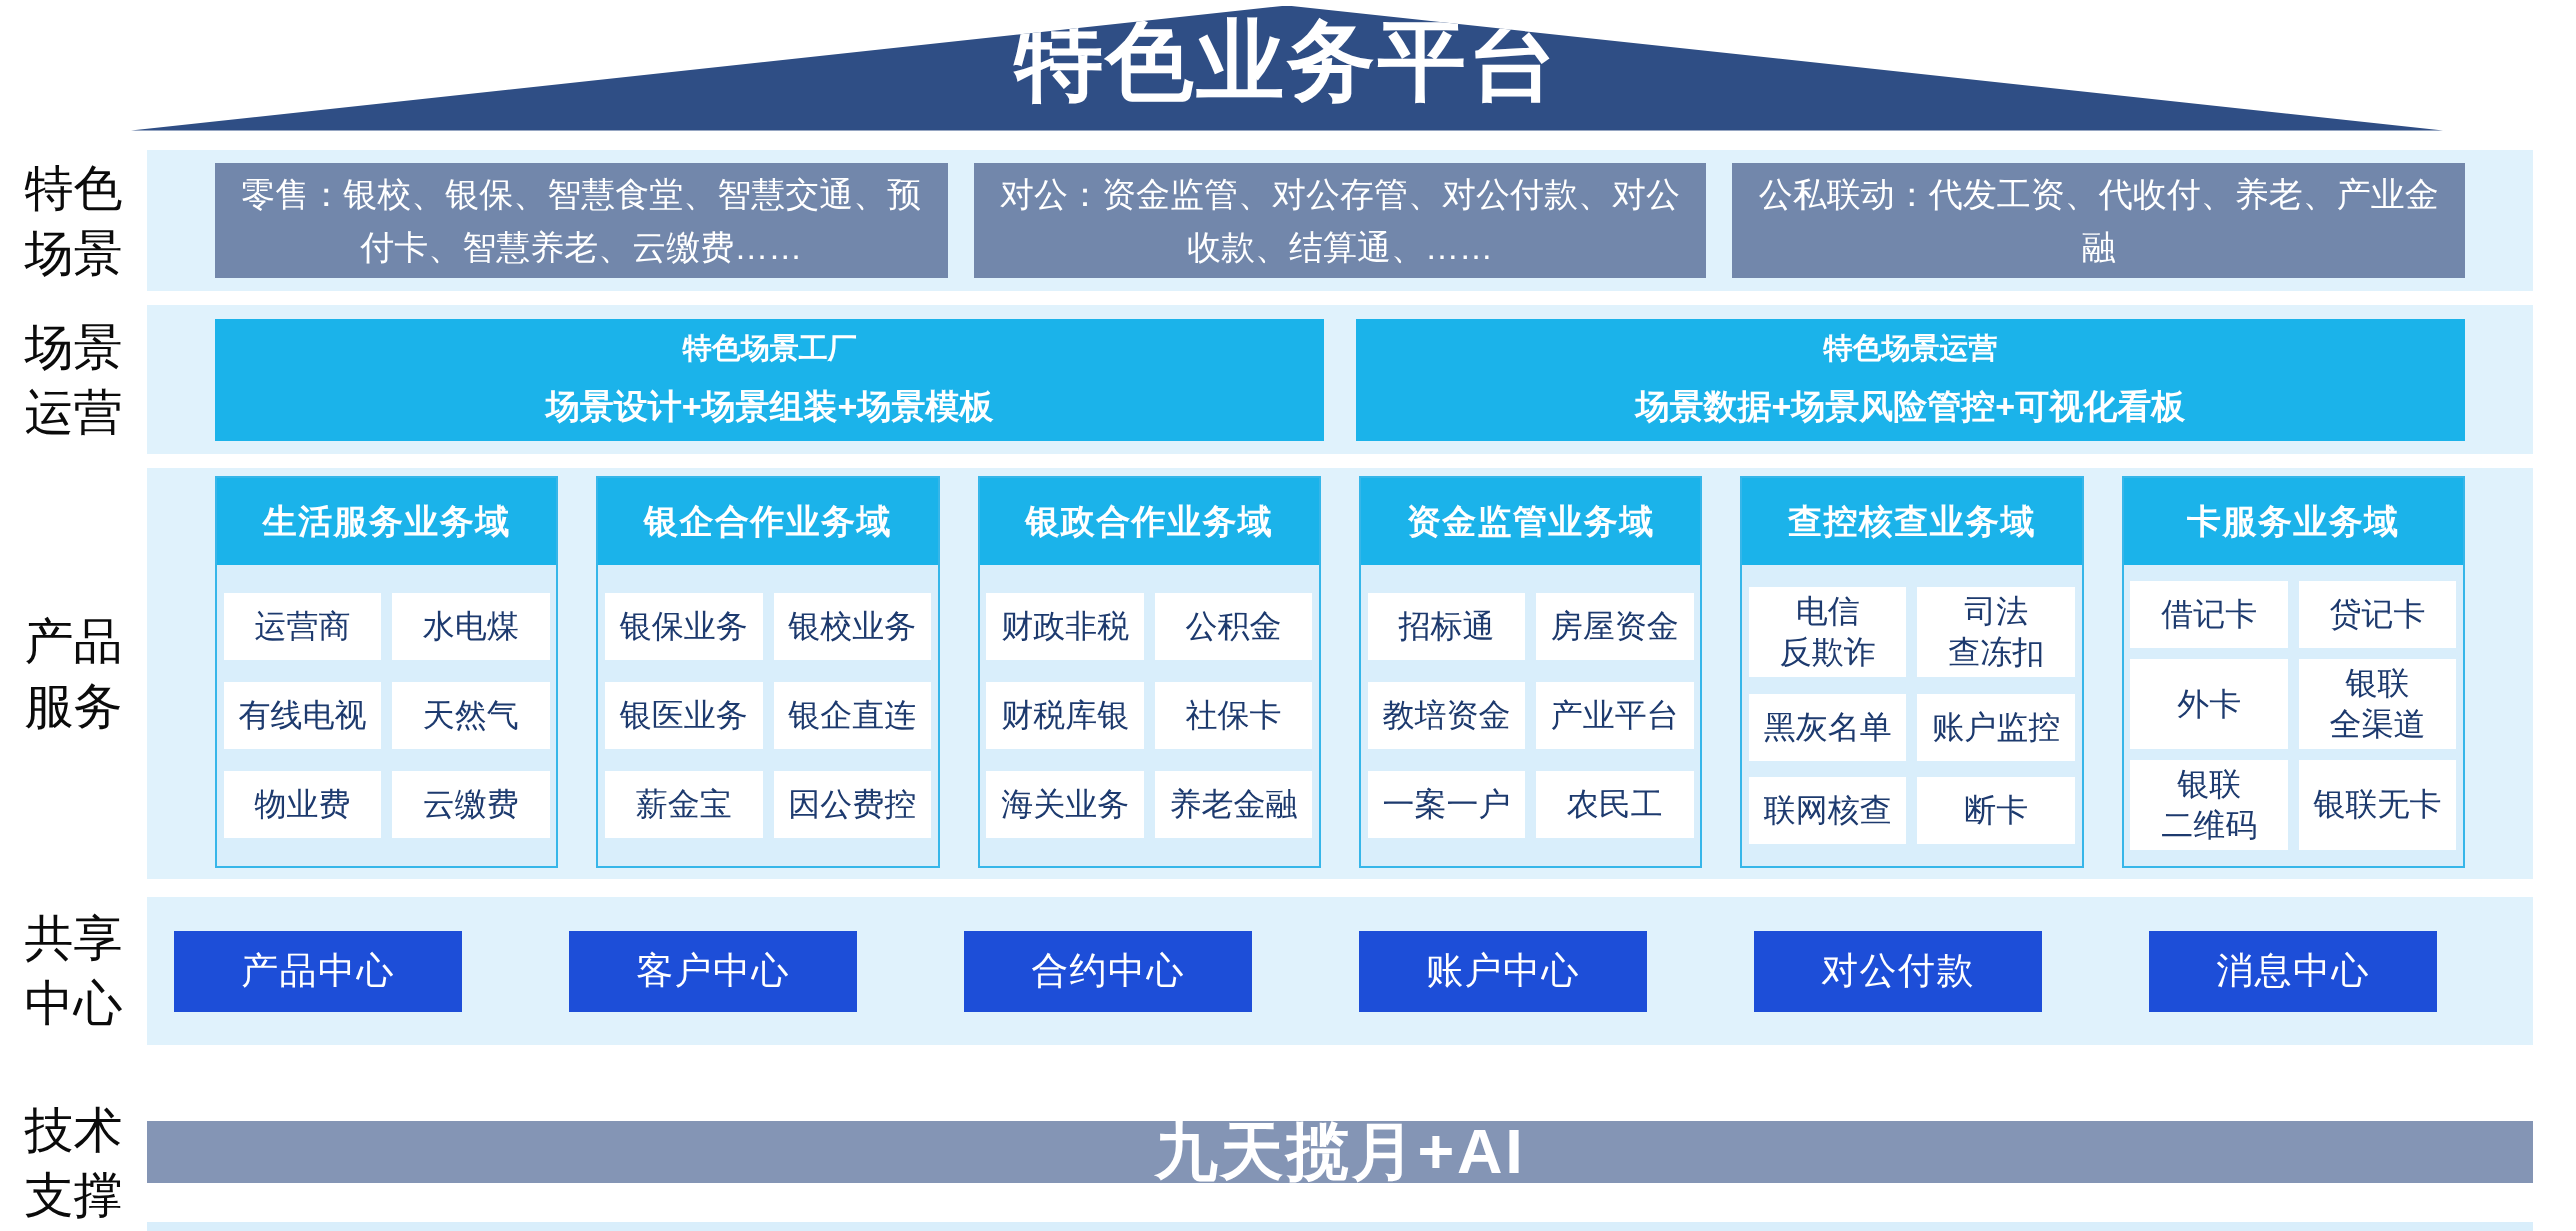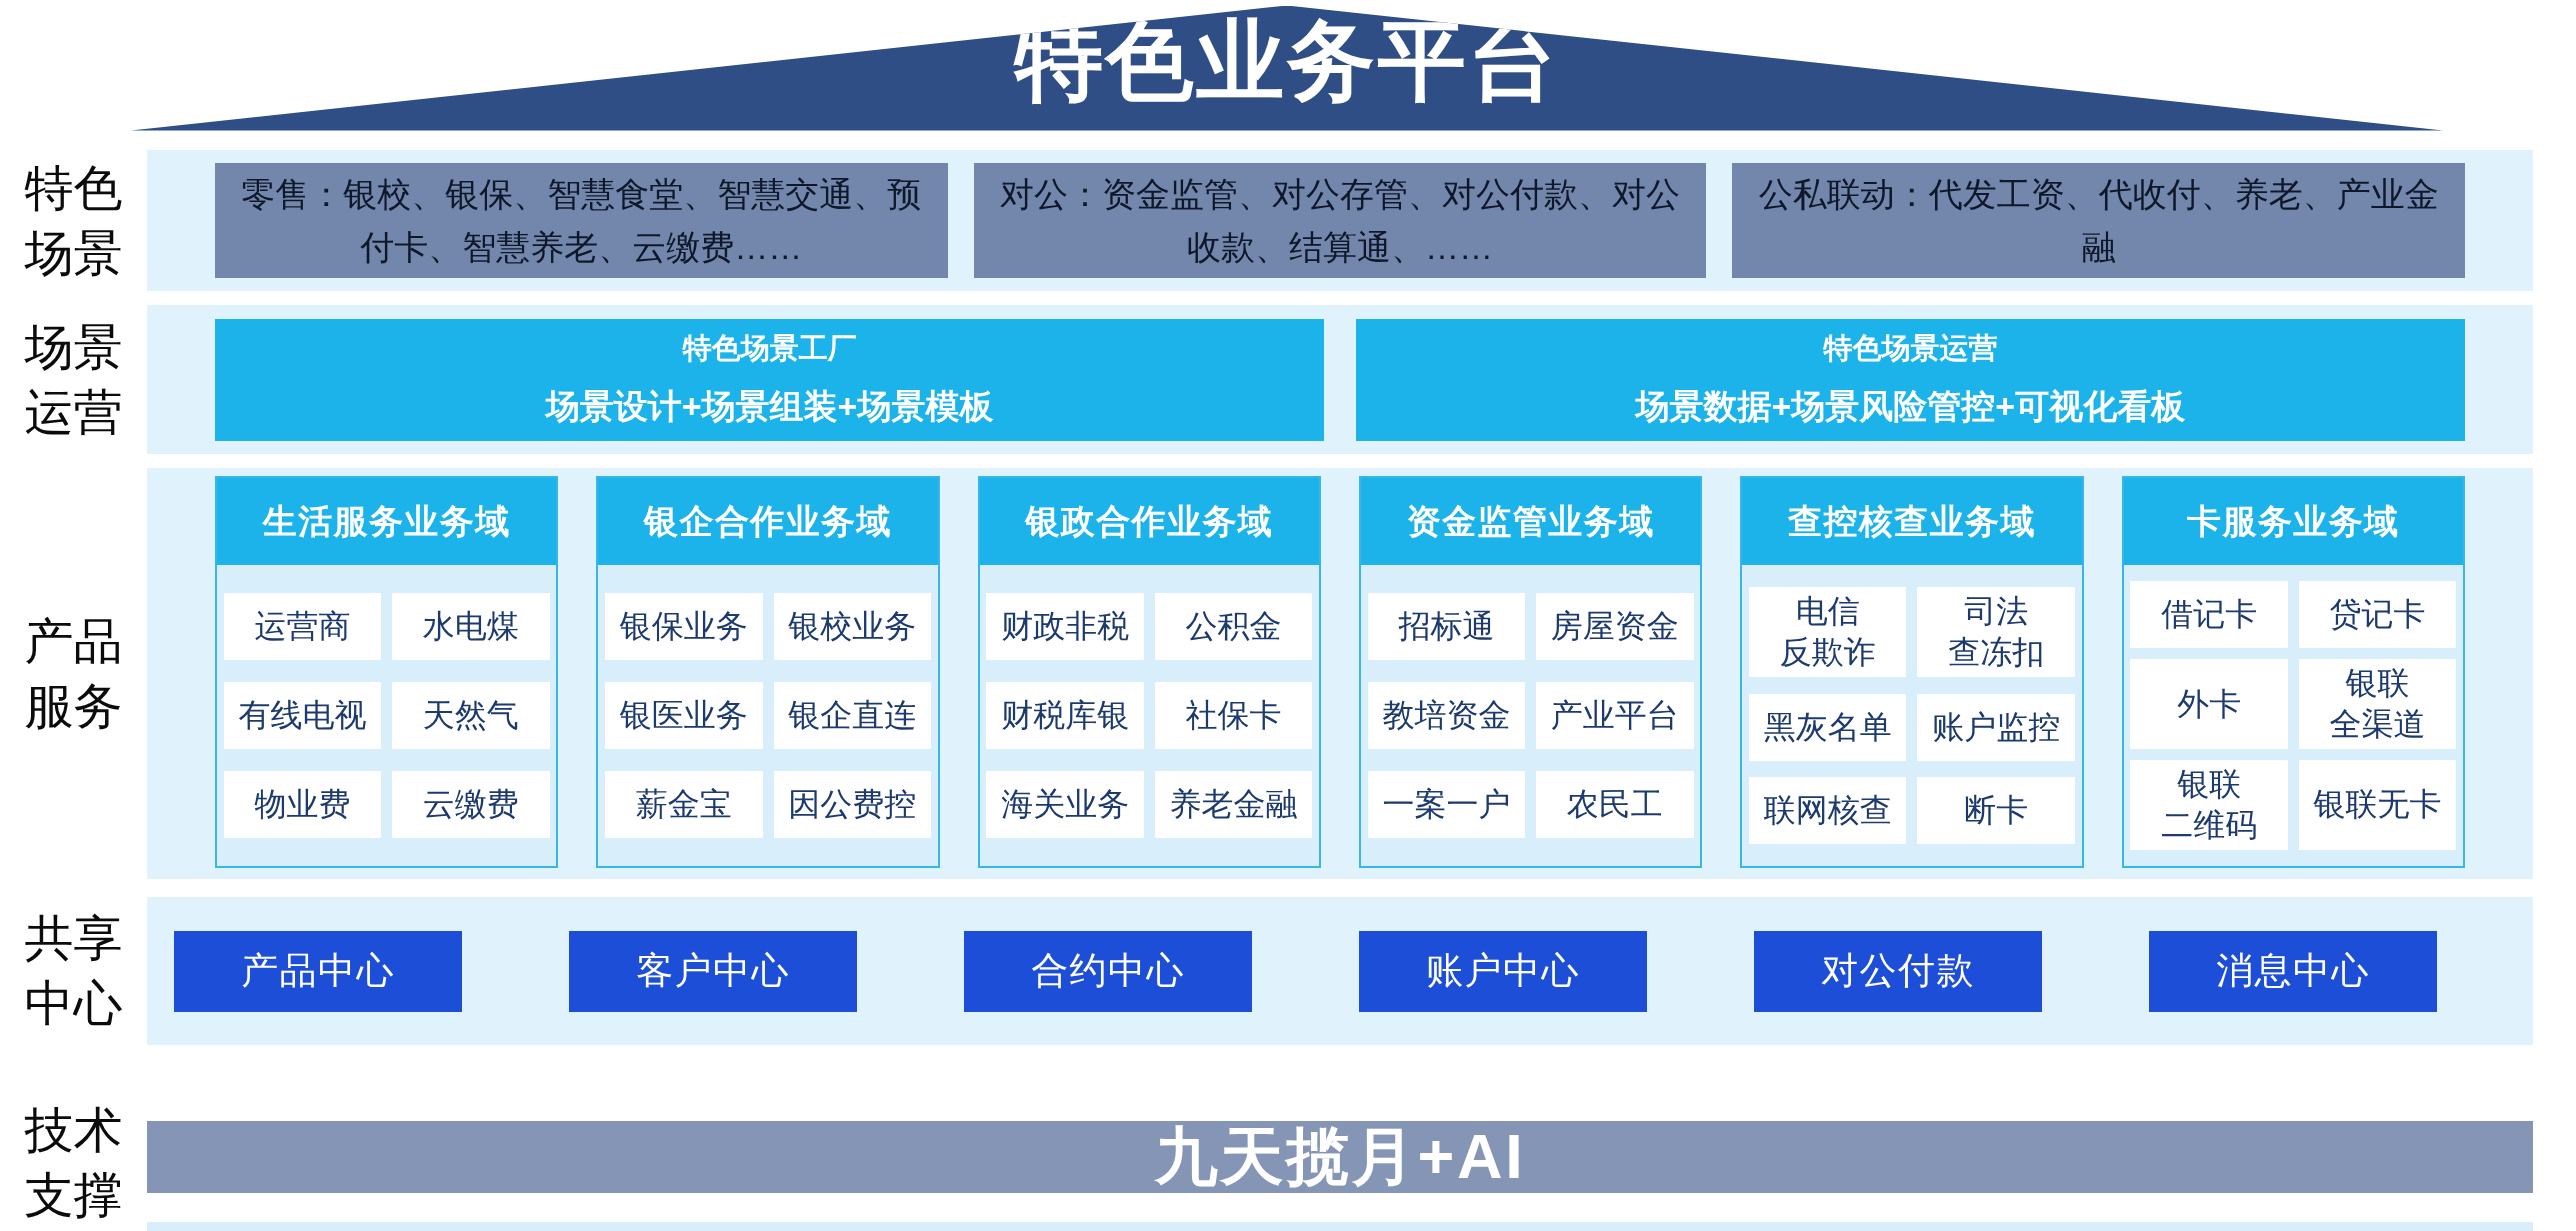--- a/index.html
+++ b/index.html
@@ -16,21 +16,21 @@
   
   .rail-label { position:absolute; left:0; width:147px; display:flex; align-items:center; justify-content:center;
                 color:#0b0b0b; font-size:49px; font-weight:500; line-height:1.32;
                 white-space:pre-line; text-align:center; }
 
   
   .band { position:absolute; left:147px; width:2386px; background:#E0F2FC; }
 
   
   .band-scenes { top:150px; height:141px; display:flex; align-items:center; gap:26px; padding:0 68px; }
-  .scene-box { flex:1; height:115px; background:#7287AB; color:#0f172a; font-size:34px; line-height:1.55;
+  .scene-box { flex:1; height:115px; background:#7287AB; color:#ffffff; font-size:34px; line-height:1.55;
                display:flex; align-items:center; justify-content:center; text-align:center; padding:0 13.7px; }
 
   
   .band-ops { top:305px; height:149px; display:flex; align-items:center; gap:31.5px; padding:0 68px; }
   .op-box { flex:1; height:122px; background:#1BB3EA; color:#ffffff;
             display:flex; flex-direction:column; align-items:center; justify-content:center; gap:15px; }
   .op-title { font-size:29px; font-weight:700; }
   .op-sub { font-size:34px; font-weight:700; }
 
   
@@ -44,21 +44,21 @@
             line-height:1.28; display:flex; align-items:center; justify-content:center;
             text-align:center; white-space:pre-line; padding:4.1px 2.7px; }
 
   
   .band-centers { top:897px; height:148px; display:flex; align-items:center; justify-content:space-between;
                   padding:0 96px 0 27px; }
   .center-box { width:288px; height:81px; background:#1d4ed8; color:#ffffff; font-size:37px;
                 display:flex; align-items:center; justify-content:center; letter-spacing:1.4px; }
 
   
-  .tech-bar { position:absolute; left:147px; top:1121px; width:2386px; height:72px; background:#8495B5;
+  .tech-bar { position:absolute; left:147px; top:1121px; width:2386px; height:62px; background:#8495B5;
               color:#ffffff; font-size:63px; font-weight:700; letter-spacing:2.7px;
               display:flex; align-items:center; justify-content:center; }
 
   
   .bottom-strip { position:absolute; left:147px; top:1222px; width:2386px; height:9.6px; background:#D9EEFB; }
 
   
   .rl-scenes   { top:150px;  height:141px; }
   .rl-ops      { top:305px;  height:149px; }
   .rl-products { top:468px;  height:411px; }

